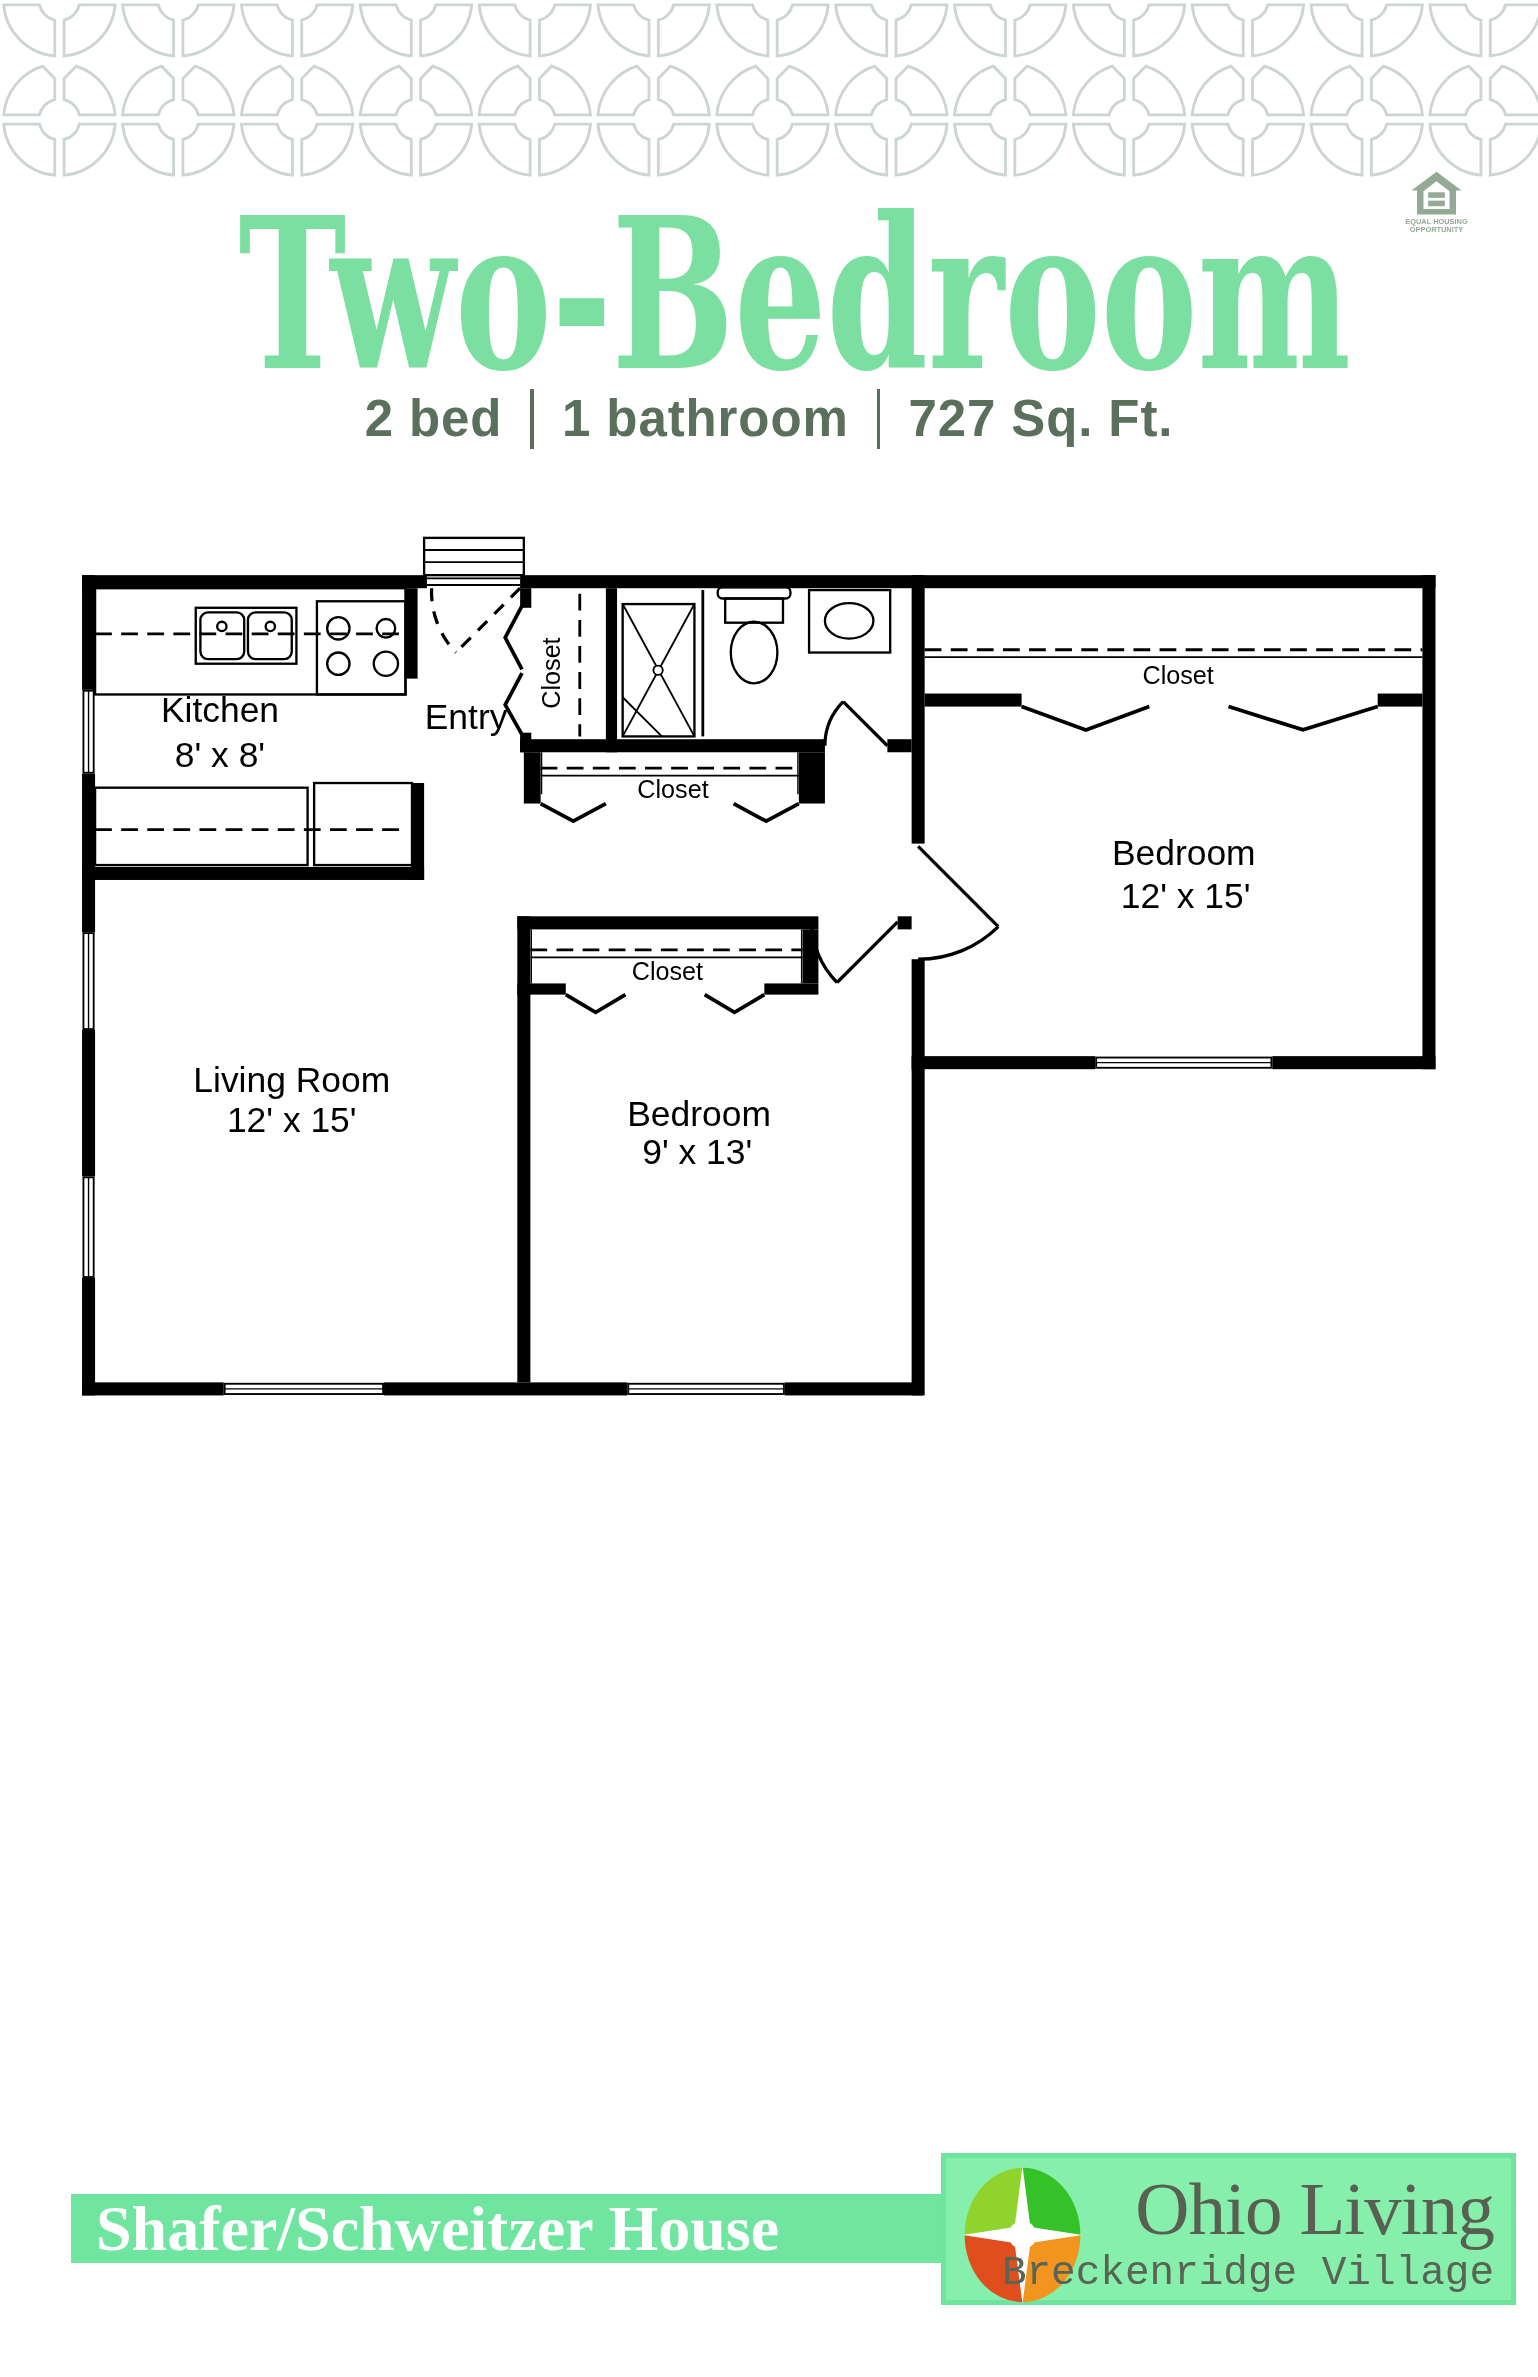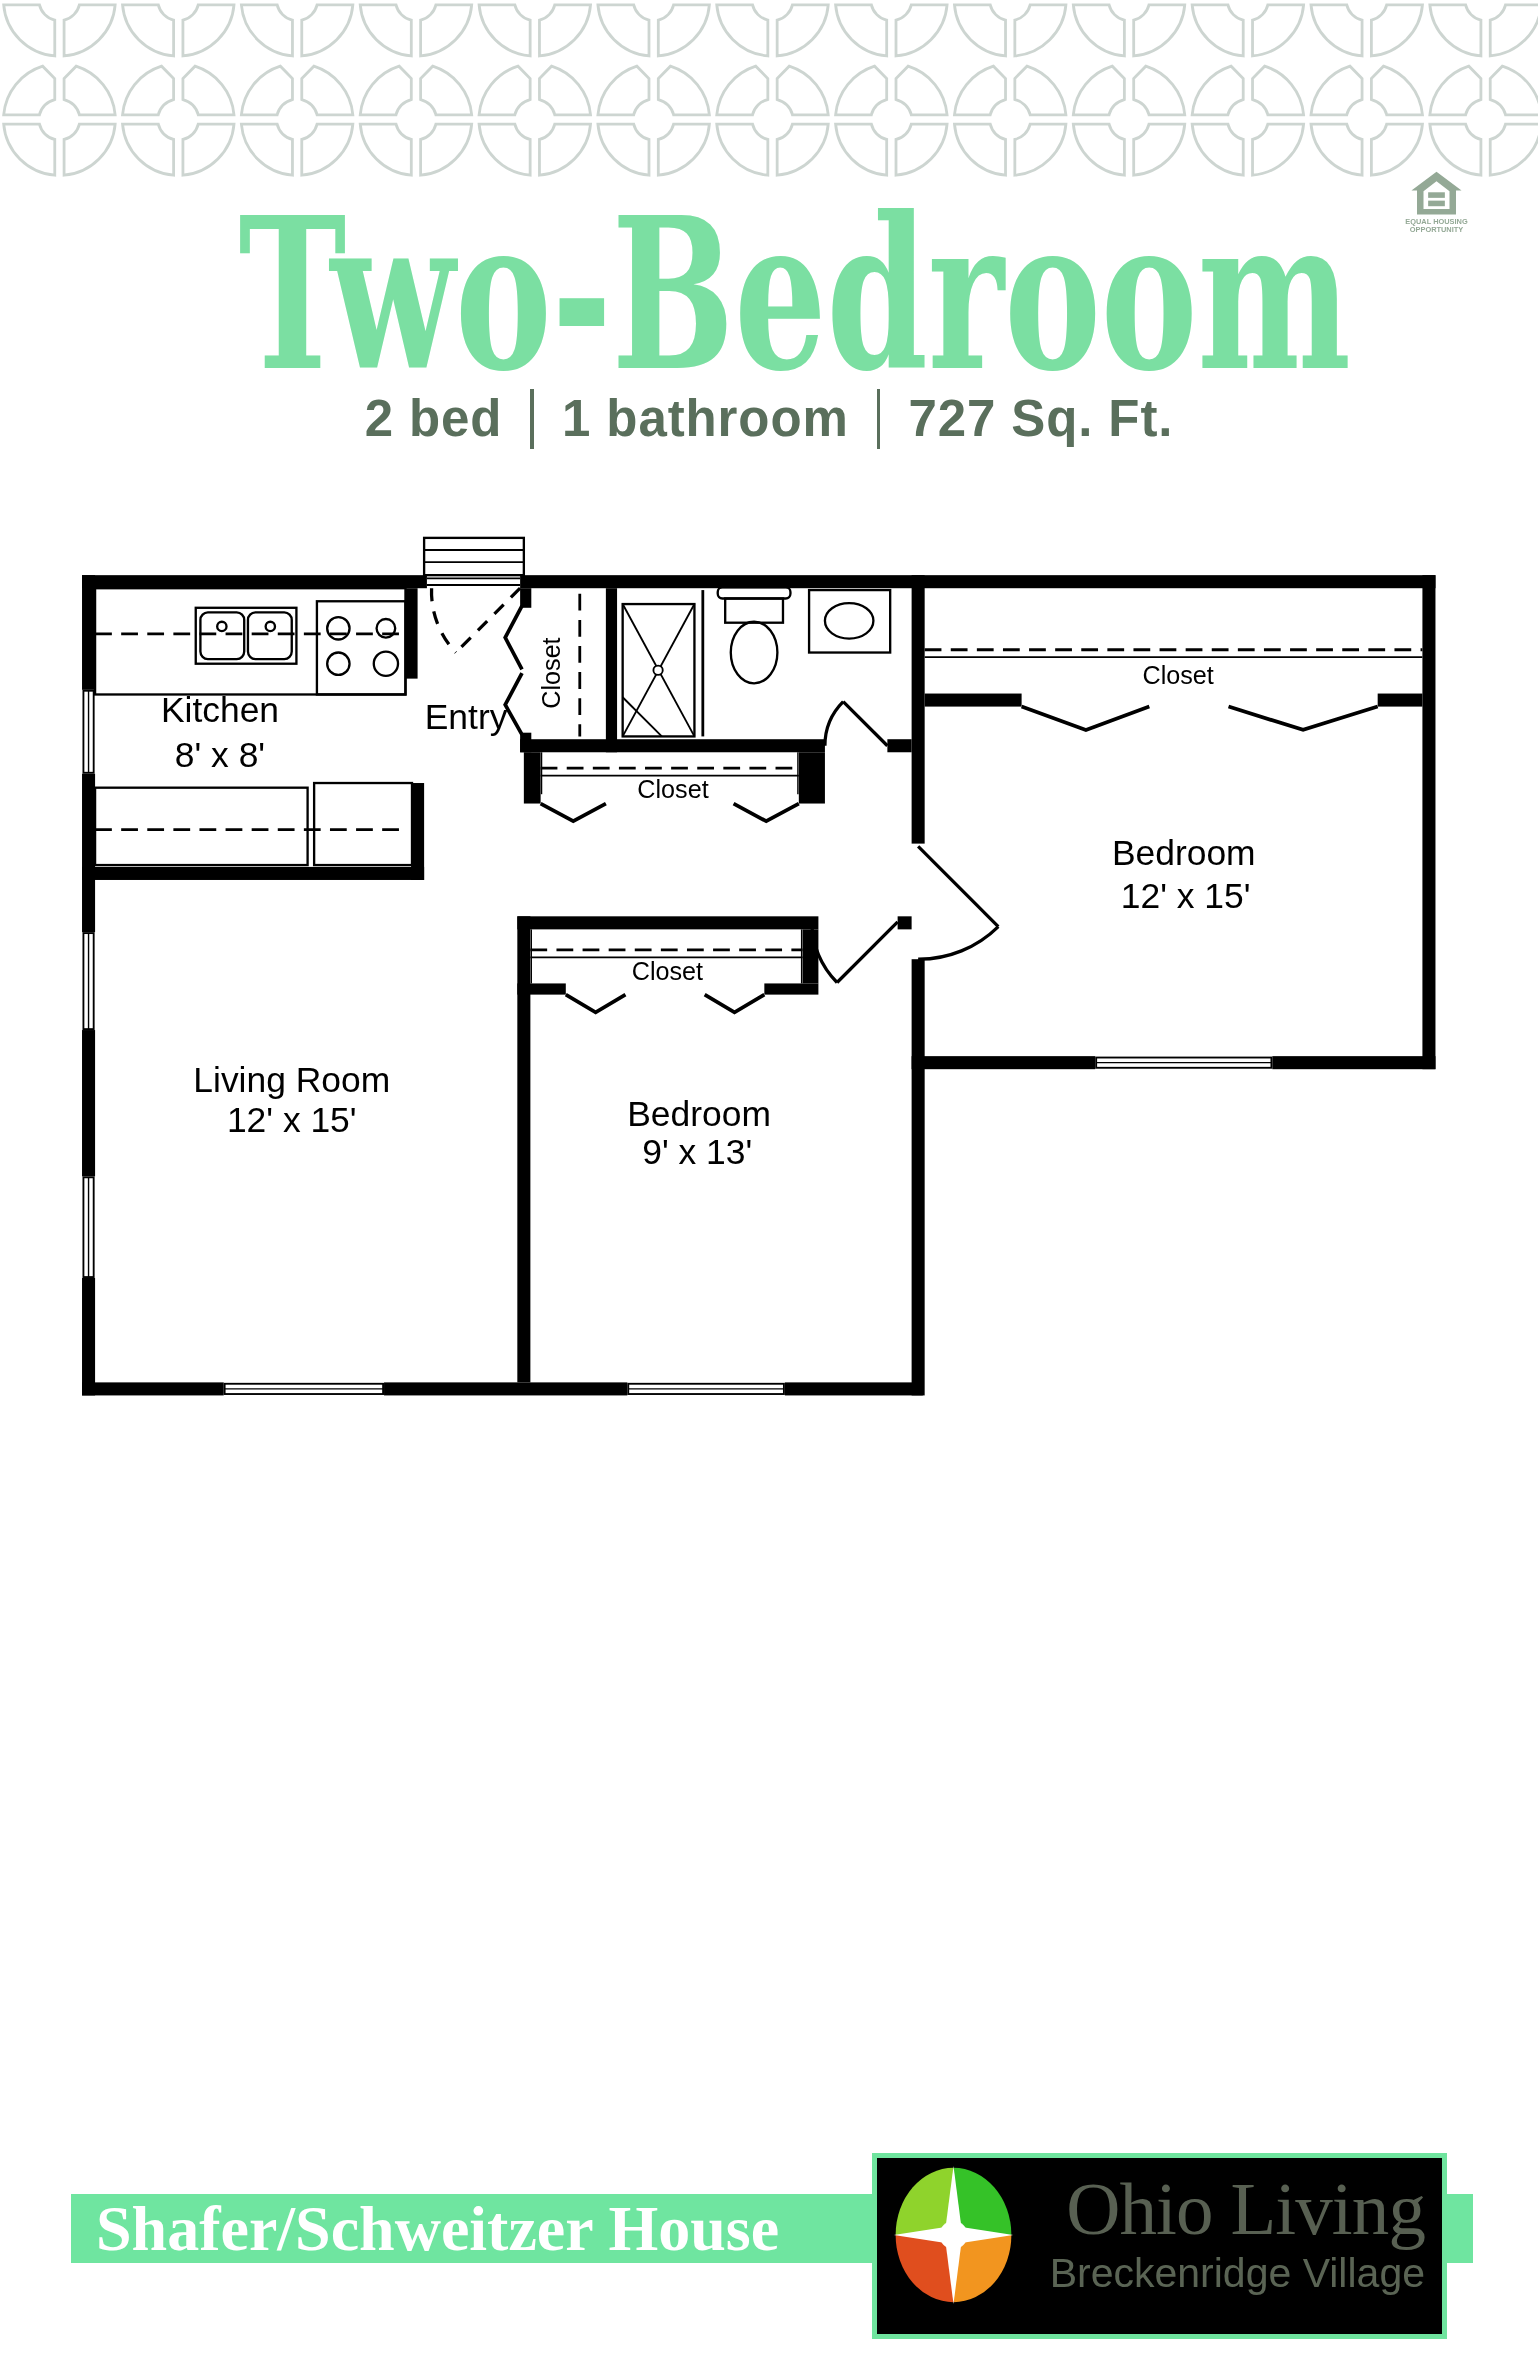--- a/index.html
+++ b/index.html
@@ -15,28 +15,28 @@
   .specs .divider{display:inline-block;width:3.7px;height:60px;background:#5A6F5C;
          margin:0 28px;vertical-align:middle;position:relative;top:-3.7px;}
   .plan-svg{position:absolute;left:0;top:0;}
   .plan-svg text{font-family:"Liberation Sans",sans-serif;fill:#000;}
   .room-label{font-size:38px;}
   .closet-label{font-size:27px;}
   .footer-bar{position:absolute;left:71px;top:2194px;width:1402px;height:69px;background:#6FE5A0;}
   .house-name{position:absolute;left:96px;top:2194px;height:69px;line-height:69px;
         font-family:"Liberation Serif","DejaVu Serif",serif;font-weight:bold;
         font-size:64px;color:#ffffff;white-space:nowrap;}
-  .logo-box{position:absolute;left:872px;top:2153px;width:575px;height:186px;background:#000000;
+  .logo-box{position:absolute;left:941px;top:2153px;width:575px;height:152px;background:#86efac;
         border:5.6px solid #6FE49E;box-sizing:border-box;}
   .logo-mark{position:absolute;left:13px;top:6.5px;}
   .brand{position:absolute;right:17px;top:13px;text-align:right;white-space:nowrap;
         font-family:"Liberation Serif","DejaVu Serif",serif;font-size:75px;line-height:75px;
         color:#586052;letter-spacing:-0.9px;}
   .community{position:absolute;right:17px;top:95px;text-align:right;white-space:nowrap;
-        font-family:Liberation Sans, sans-serif;font-size:41px;line-height:41px;color:#5A6454;}
+        font-family:Liberation Mono, monospace;font-size:41px;line-height:41px;color:#5A6454;}
 </style>
 </head>
 <body>
 
 <div class="page">
 
   <svg class="pattern-svg" width="1538" height="183" viewBox="0 0 1650 196">
     <defs>
       <g id="motif" fill="none" stroke-width="3">
         <path d="M 5 21.4 L 5 59.8 A 60 60 0 0 0 59.8 5 L 21.4 5 A 22 22 0 0 1 5 21.4 Z"></path>

